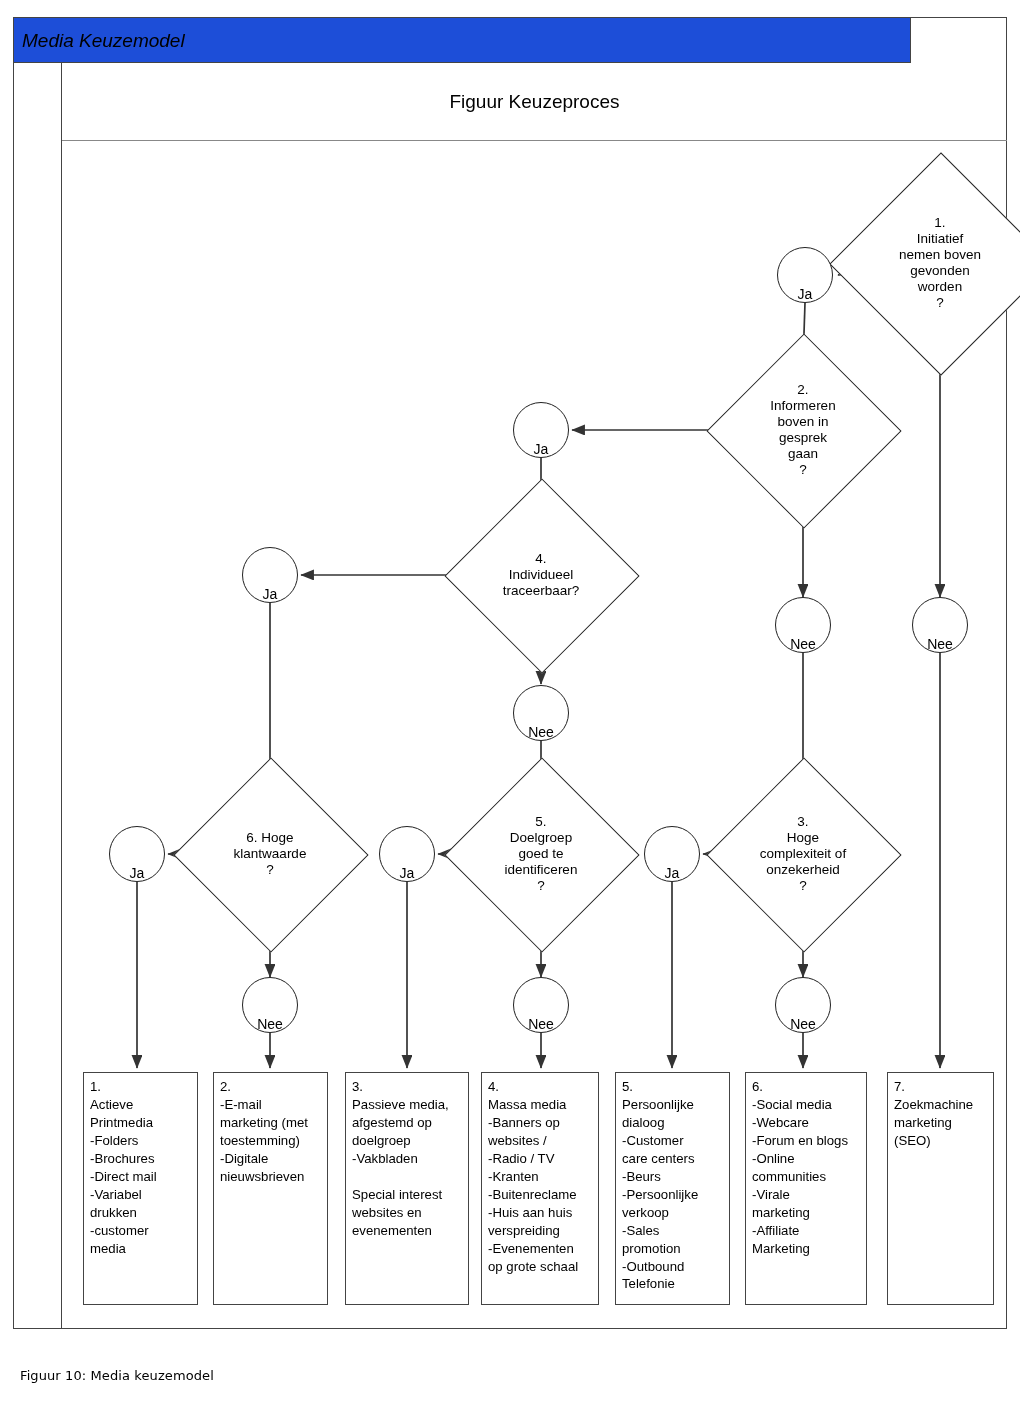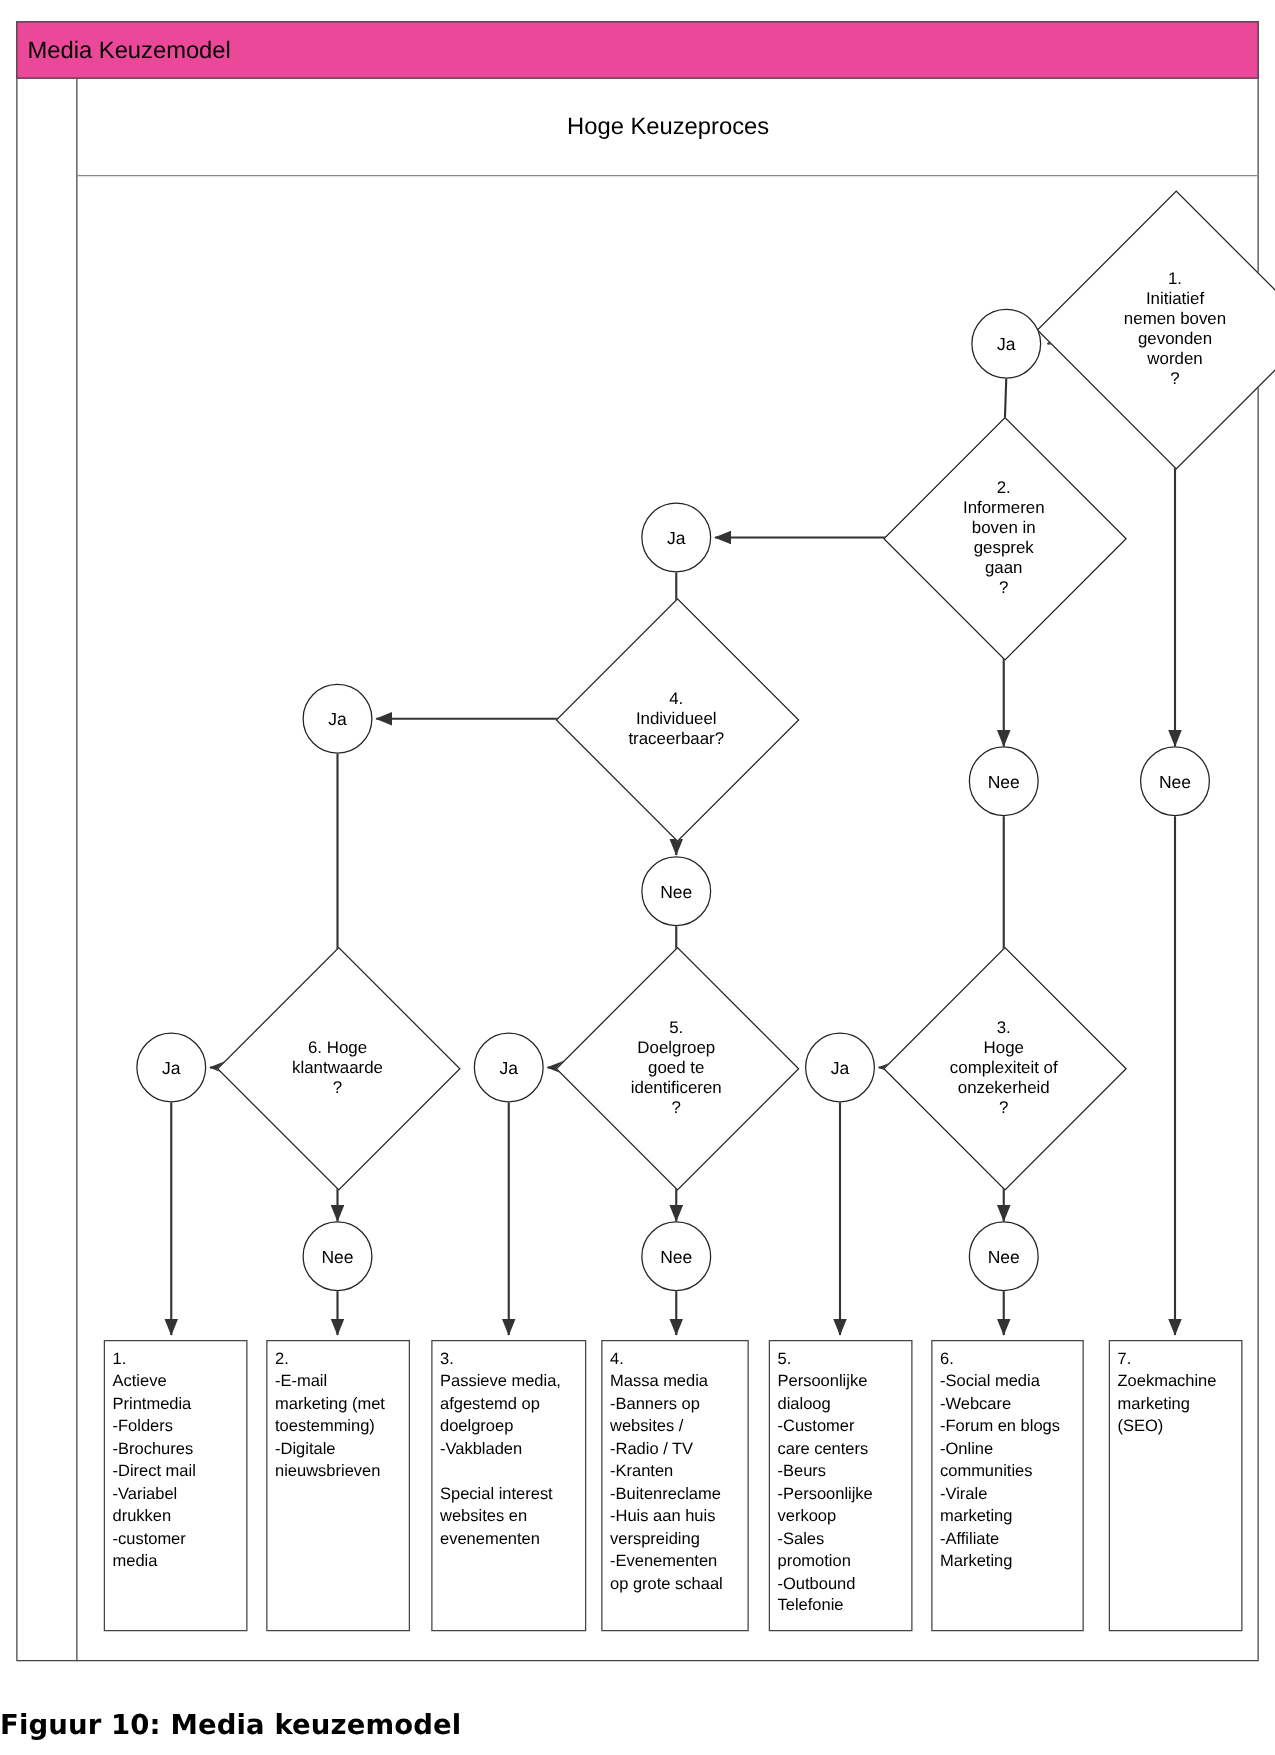--- a/index.html
+++ b/index.html
@@ -7,23 +7,23 @@
     width:1020px;height:1404px;position:relative;overflow:hidden;
     font-family:"Liberation Sans","DejaVu Sans",sans-serif;
     color:#000;
   }
   
   #frame{
     position:absolute;left:13px;top:17px;width:994px;height:1312px;
     border:1.5px solid #444;box-sizing:border-box;background:#fff;
   }
   #title-row{
-    position:absolute;left:13px;top:17px;width:994px;height:46px;
-    border:1.5px solid #444;box-sizing:border-box;background:#ec4899;
-    display:flex;align-items:center;padding-left:8px;
+    position:absolute;left:13px;top:17px;width:898px;height:46px;
+    border:1.5px solid #444;box-sizing:border-box;background:#1d4ed8;
+    display:flex;align-items:center;padding-left:8px;font-style:italic;
   }
   #title-row .t{font-size:19px;line-height:1;}
   #left-col{
     position:absolute;left:13px;top:63px;width:49px;height:1266px;
     border-right:1.5px solid #444;box-sizing:border-box;
   }
   #proc-band{
     position:absolute;left:62px;top:63px;width:945px;height:78px;
     border-bottom:1.2px solid #888;box-sizing:border-box;
     display:flex;align-items:center;justify-content:center;
@@ -41,46 +41,46 @@
     position:relative;z-index:2;font-size:13.5px;line-height:1.18;
     white-space:pre-line;
   }
   .diamond .dshape{
     position:absolute;left:0;top:0;width:100%;height:100%;
     background:#fff;border:1.3px solid #222;
     transform:rotate(45deg);z-index:1;
   }
   .circle{
     border-radius:50%;background:#fff;border:1.3px solid #222;
-    display:flex;align-items:center;justify-content:center;
+    display:flex;align-items:flex-end;justify-content:center;
     font-size:14px;z-index:3;
   }
   .mbox{
     background:#fff;border:1.3px solid #444;box-sizing:border-box;
     padding:5px 5px 4px 6px;font-size:13.2px;line-height:1.36;
     white-space:pre-line;overflow:hidden;z-index:3;
   }
   #caption{
-    position:absolute;left:0;top:1368px;font-size:22px;font-weight:bold;
+    position:absolute;left:20px;top:1368px;font-size:13px;font-weight:normal;
     font-family:"DejaVu Sans",sans-serif;letter-spacing:.1px;
   }
 </style>
 </head>
 <body>
 
 <div id="frame"></div>
 
 <div id="title-row">
   <span class="t">Media Keuzemodel</span>
 </div>
 
 <div id="left-col"></div>
 
 <div id="proc-band">
-  <span class="t">Hoge Keuzeproces</span>
+  <span class="t">Figuur Keuzeproces</span>
 </div>
 
 <svg id="edges" viewBox="0 0 1020 1404" width="1020" height="1404">
   <defs>
     <marker id="ah" markerWidth="9" markerHeight="9" refX="7.6" refY="3.2" orient="auto" markerUnits="strokeWidth">
       <path d="M0,0 L8,3.2 L0,6.4 z" fill="#333"></path>
     </marker>
   </defs>
   <g stroke="#333" stroke-width="1.7" fill="none" marker-end="url(#ah)">
 

